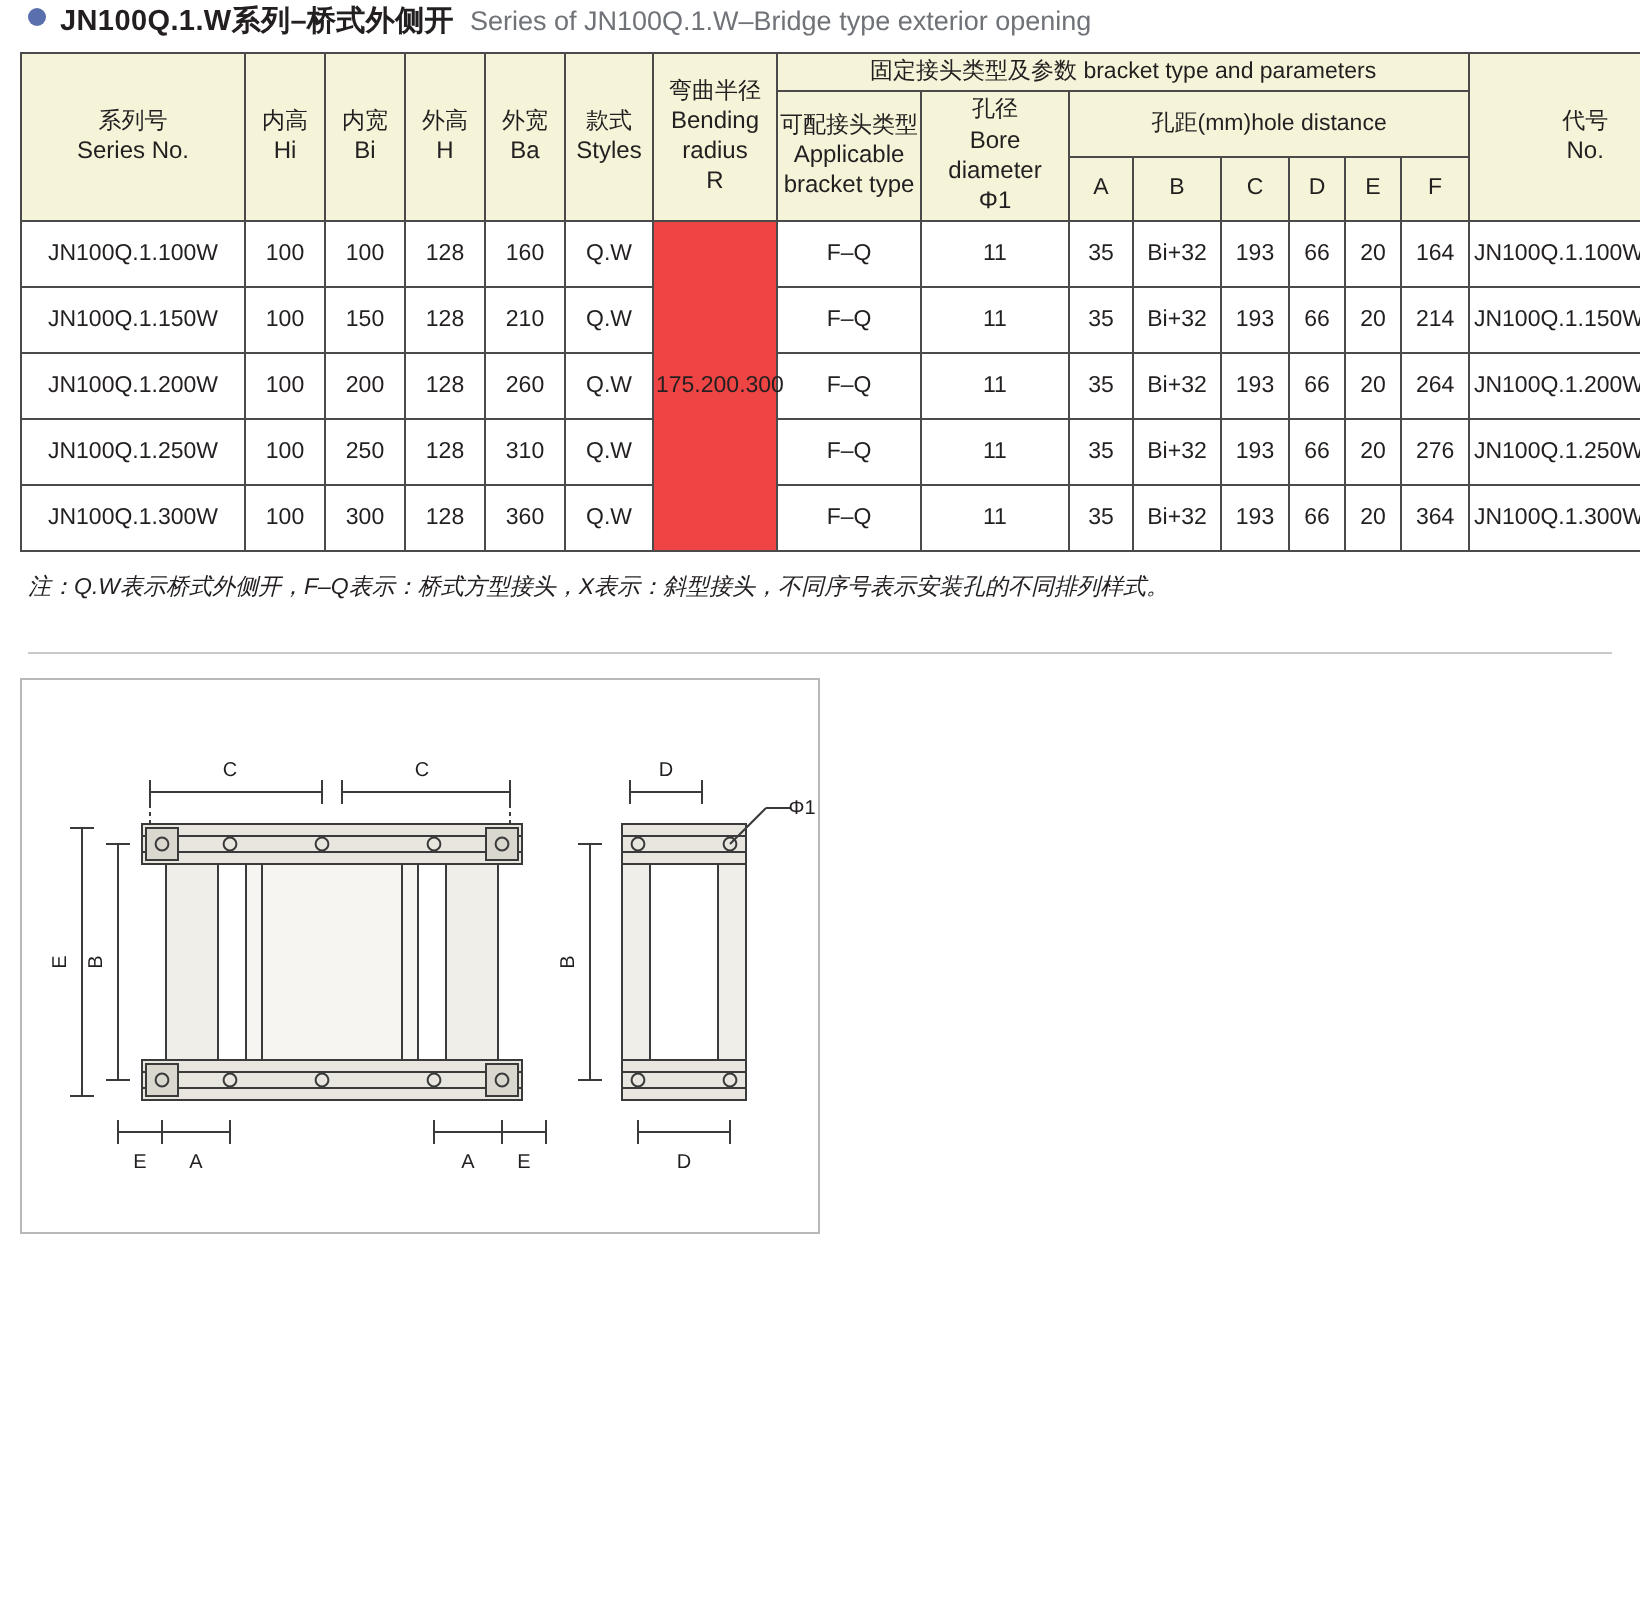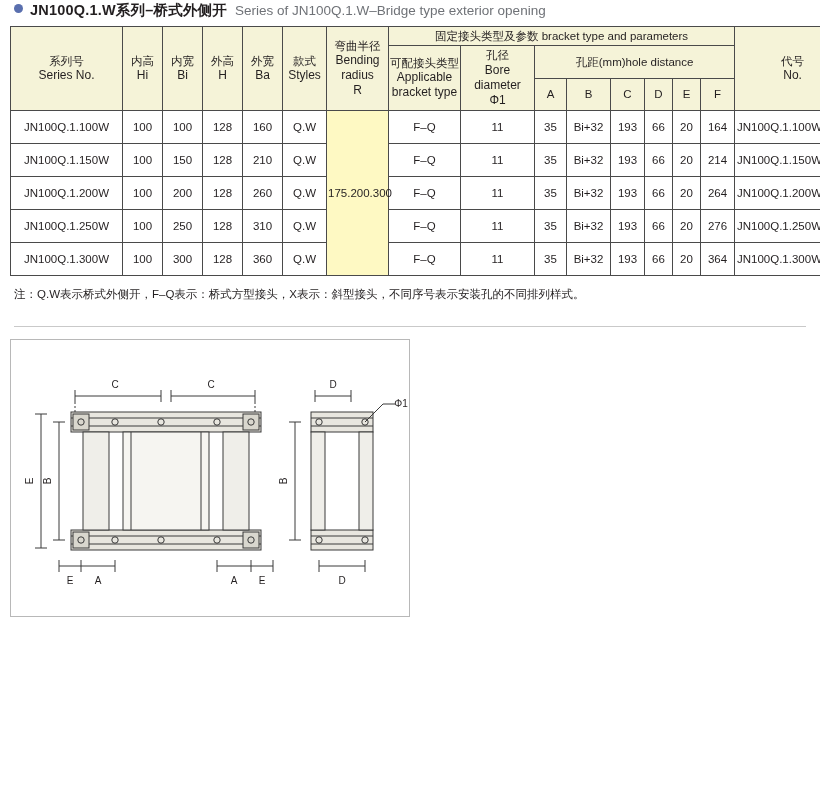--- a/index.html
+++ b/index.html
@@ -50,29 +50,30 @@
   }
   thead td, thead th {
     background: #f5f3d8;
     font-weight: normal;
     font-size: 11.5px;
   }
   thead .cn { display: block; font-size: 11.5px; }
   thead .en { display: block; font-size: 12px; }
   tbody td { height: 33px; background: #ffffff; }
   td.left-name { font-size: 11.5px; }
-  td.bend { background: #fef9c3; font-size: 11.5px; line-height: 1.3; }
+  td.bend { background: #ef4444; font-size: 11.5px; line-height: 1.3; }
 
   
   .note {
     padding: 10px 14px 0 14px;
     font-size: 11.5px;
     line-height: 1.55;
     color: #231f20;
     max-width: 790px;
+    font-style: italic;
   }
   .note .l2 { margin-top: 2px; }
 
   
   .divider {
     margin: 22px 14px 0 14px;
     border-top: 1px solid #c9c9c9;
     width: 792px;
   }
 

